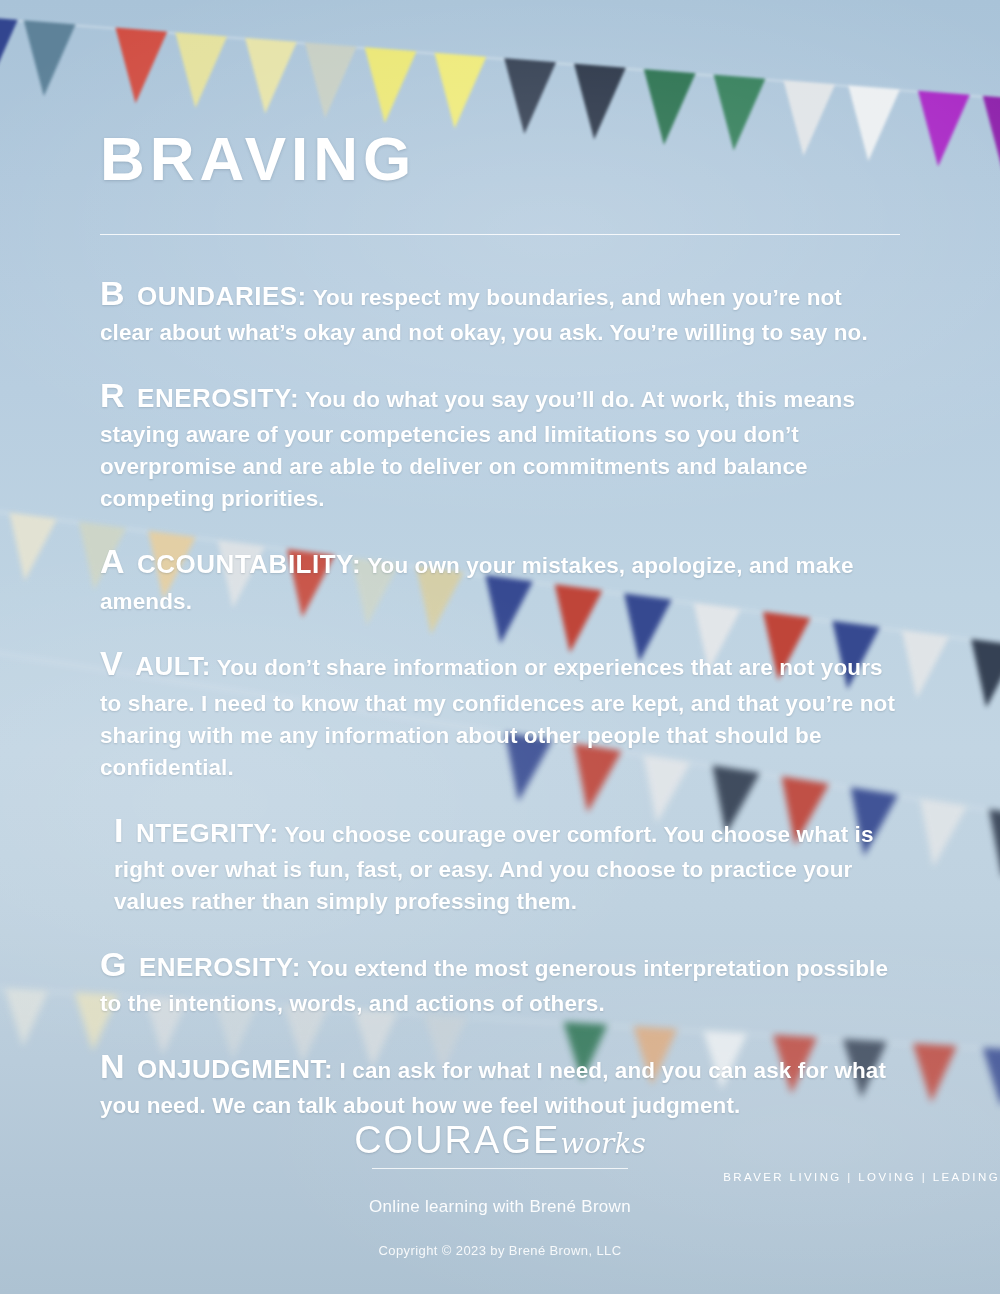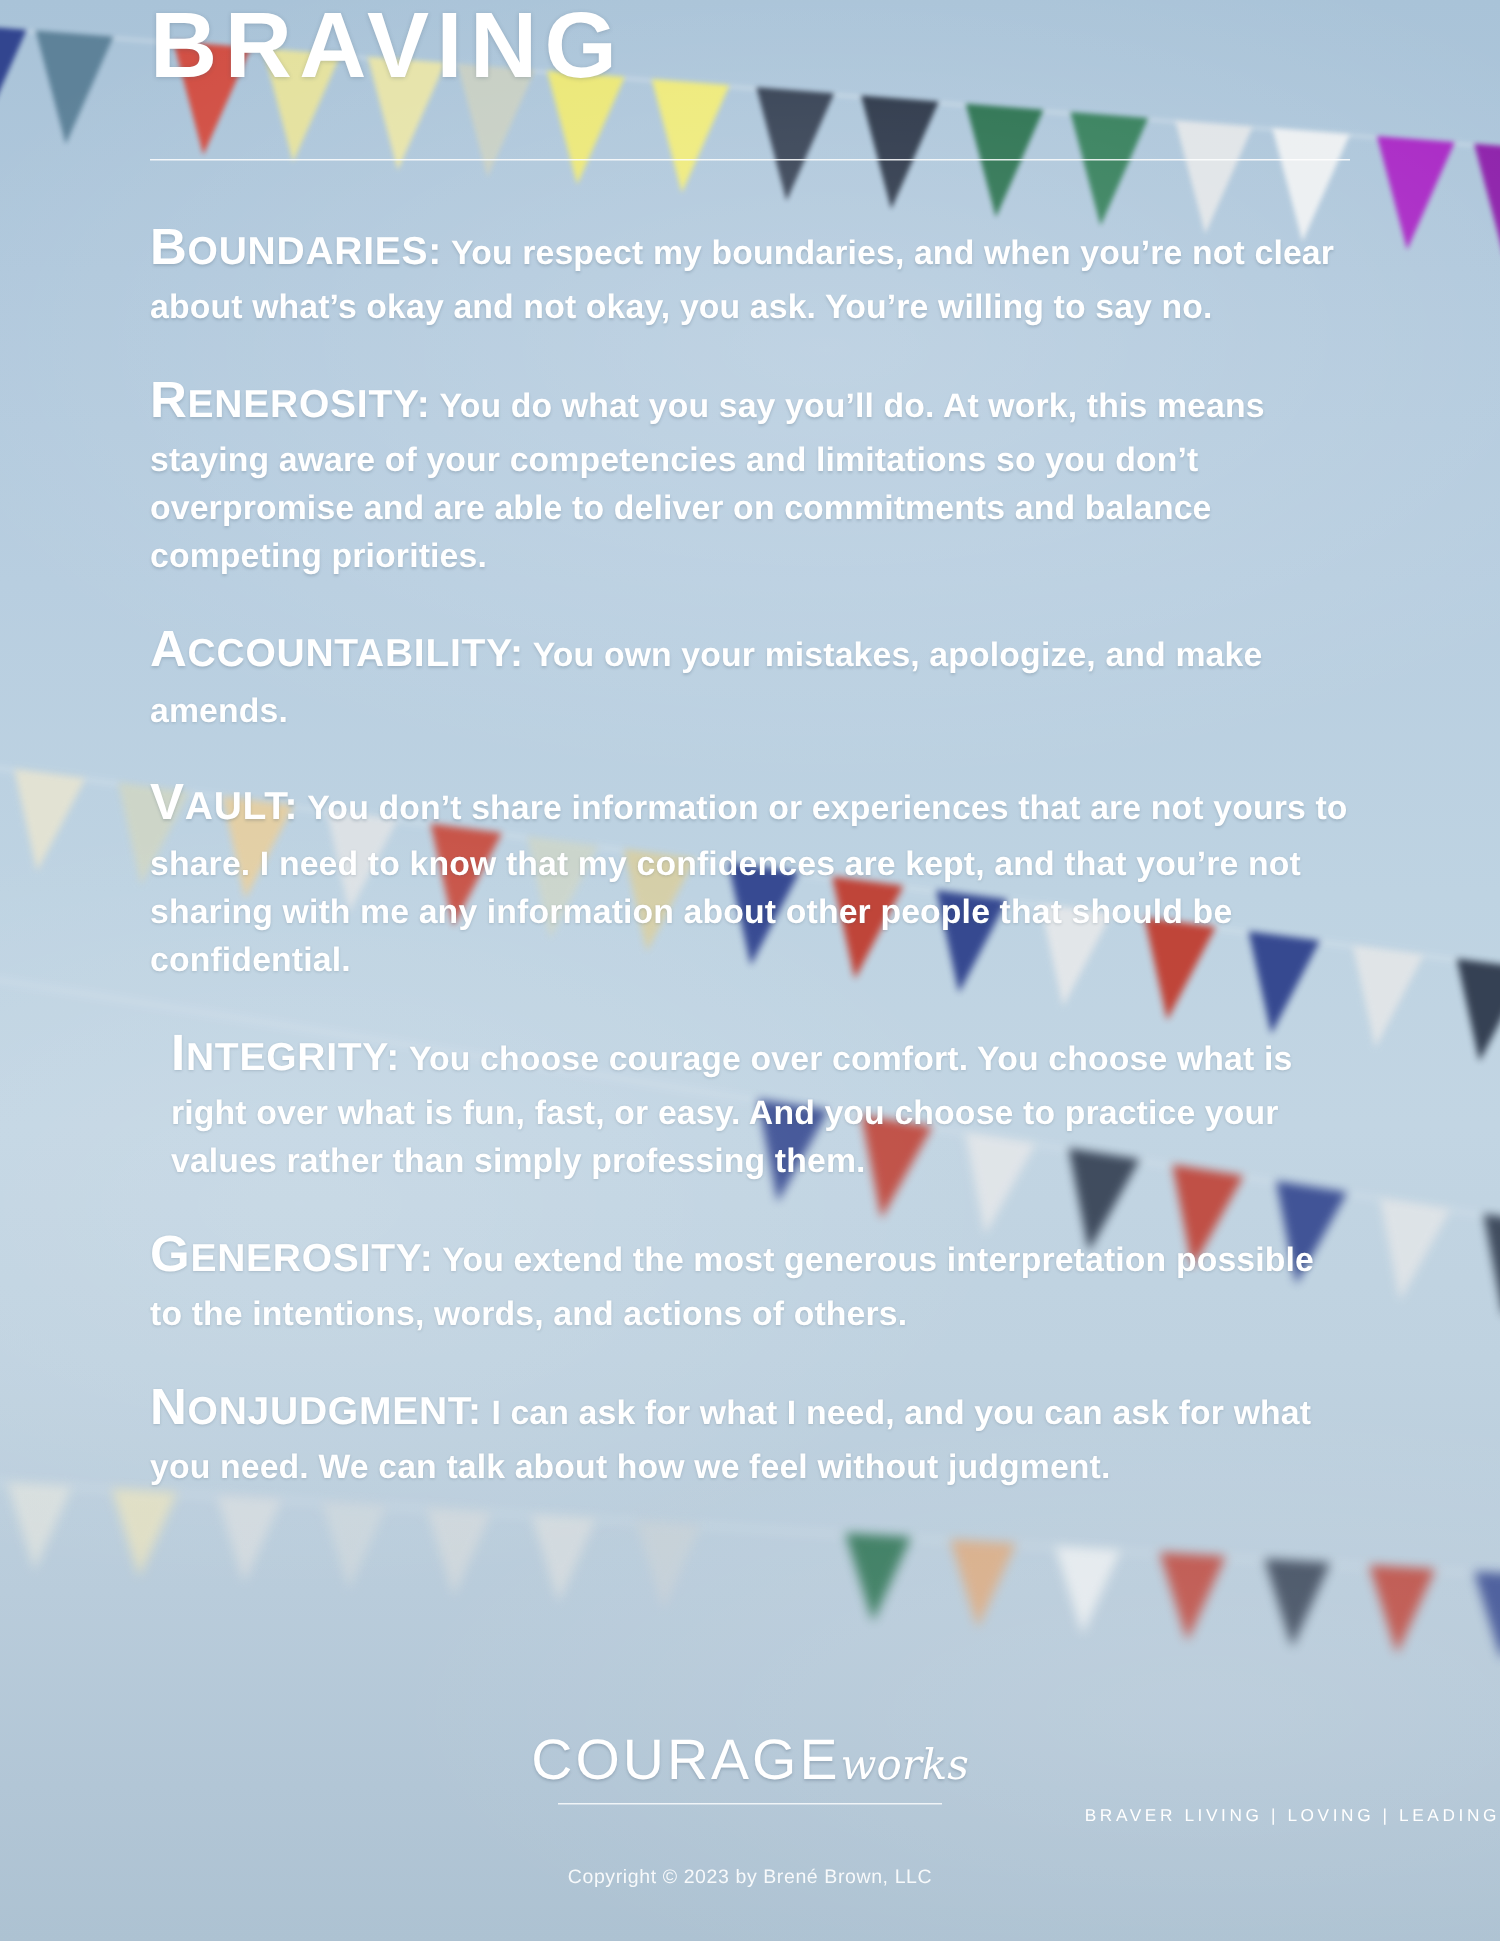--- a/index.html
+++ b/index.html
@@ -87,20 +87,21 @@
     z-index: 5;
     padding: 0 100px;
     color: #ffffff;
   }
 
   .title {
     font-size: 62px;
     font-weight: bold;
     letter-spacing: 5px;
     line-height: 1;
+    padding-top: 128px;
     color: #ffffff;
     text-shadow: 0 1px 3px rgba(60,80,100,0.25);
   }
 
   .rule {
     margin-top: 44px;
     height: 1px;
     background: rgba(255,255,255,0.85);
     width: 100%;
   }
@@ -115,21 +116,21 @@
     text-shadow: 0 1px 2px rgba(60,80,100,0.22);
   }
 
   .entry .term {
     font-size: 30px;
     font-weight: bold;
     letter-spacing: 0.5px;
   }
   
   .entry .term .cap { font-size: 34px; }
-  .entry .term .rest { font-size: 26px; }
+  .entry .term .rest { font-size: 26px; margin-left: 12px; }
 
   .entry .desc {
     font-size: 22.5px;
     font-weight: bold;
     letter-spacing: 0.1px;
   }
 
   .entry.indent { padding-left: 14px; }
 
   
@@ -289,16 +290,17 @@
         <span class="term"><span class="cap">N</span><span class="rest">ONJUDGMENT:</span></span><span class="desc"> I can ask for what I need, and you can ask for what you need. We can talk about how we feel without judgment.</span>
       </div>
 
     </div>
   </div>
 
   <div class="footer">
     <div class="logo"><span class="courage">COURAGE</span><span class="works">works</span></div>
     <div class="logo-rule"></div>
     <div class="tagline">BRAVER LIVING | LOVING | LEADING</div>
+    <div class="subline">Online learning with Brené Brown</div>
     <div class="copyright">Copyright © 2023 by Brené Brown, LLC</div>
   </div>
 
 </div>
 
 </body></html>

